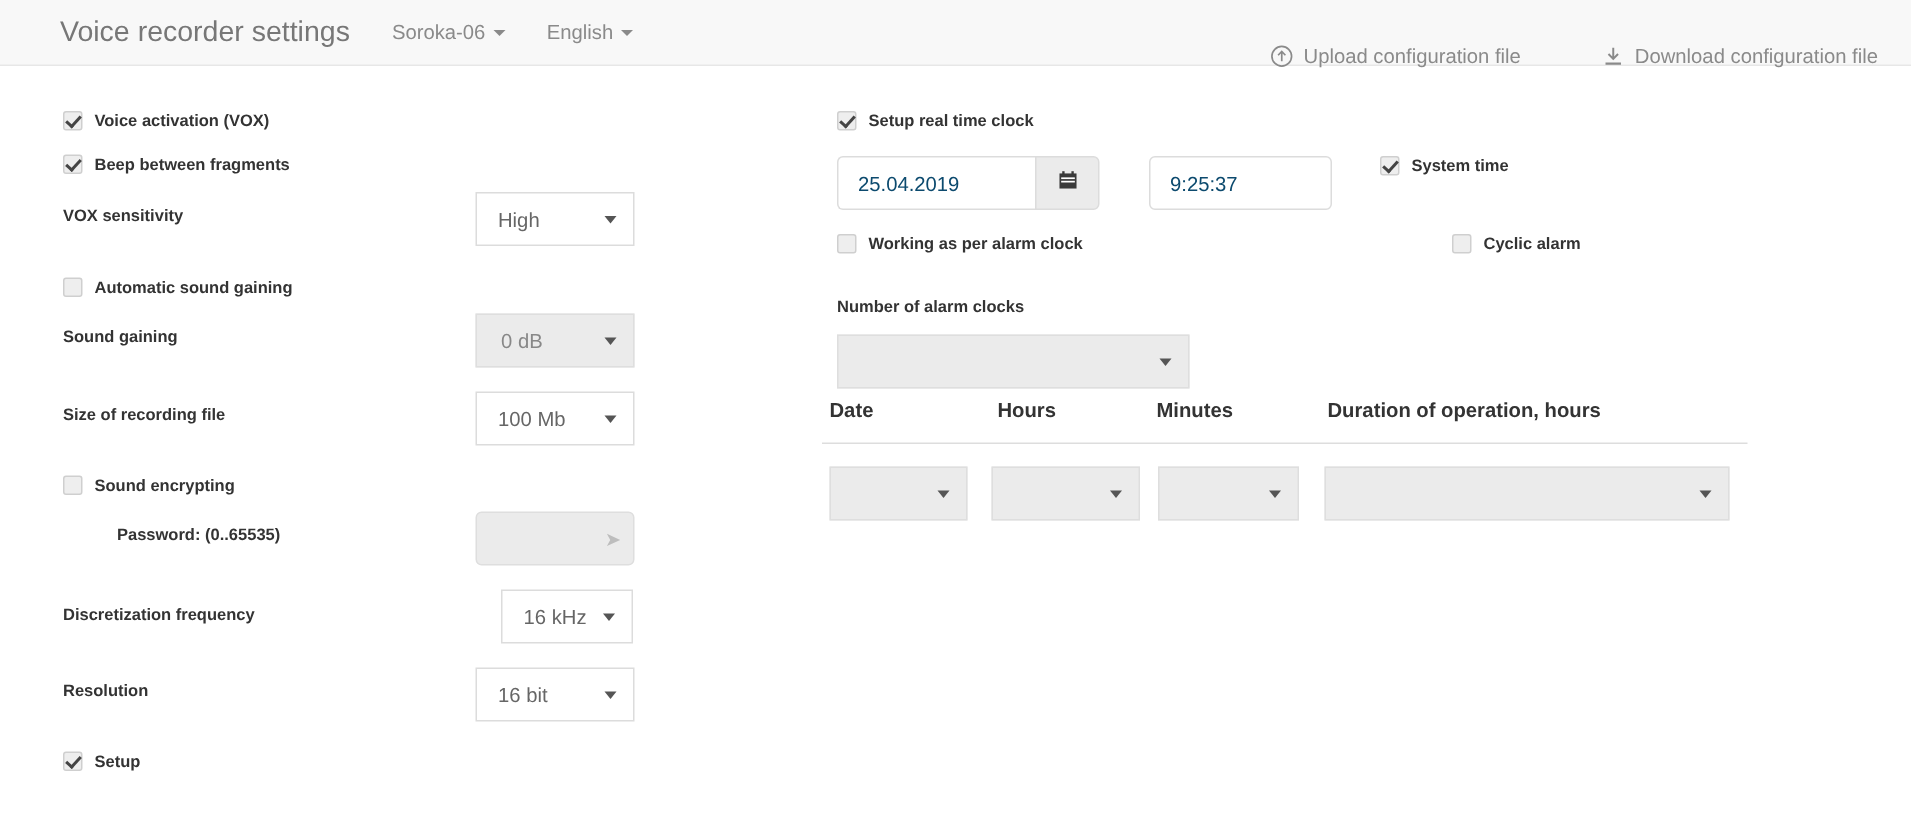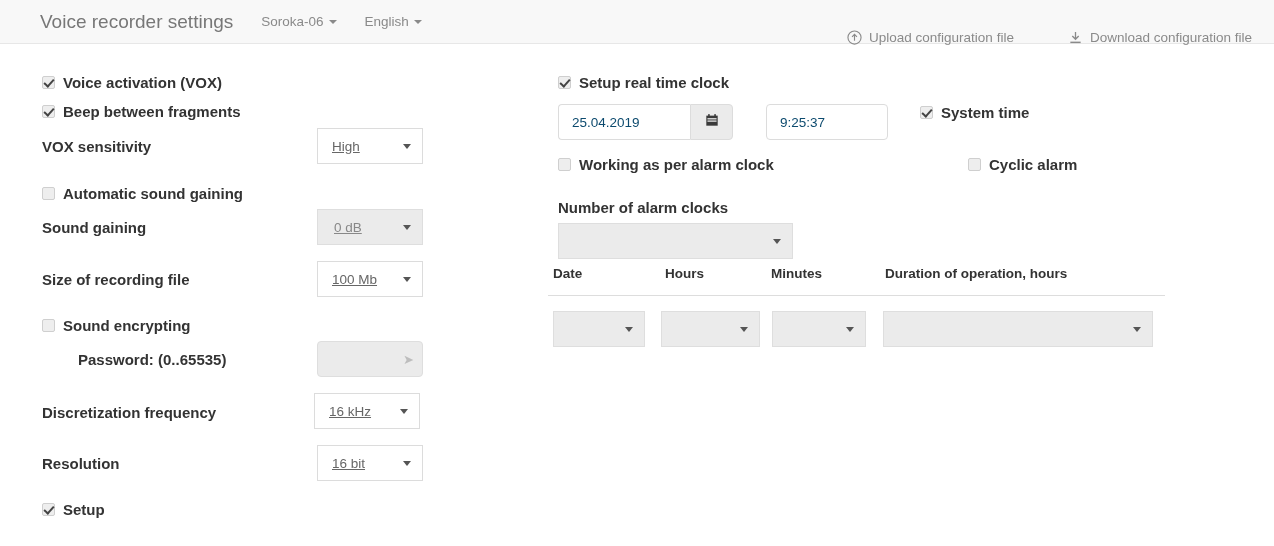--- a/index.html
+++ b/index.html
@@ -71,21 +71,21 @@
     margin-left: 30px;
   }
   .header-action .ico {
     display: inline-flex;
     margin-right: 7px;
     align-items: center;
   }
 
   
   .row-label {
-    font-size: 15px;
+    font-size: 11px;
     font-weight: bold;
     color: #333333;
     white-space: nowrap;
   }
 
   .cbx {
     position: relative;
     display: inline-block;
     width: 13px; height: 13px;
     box-sizing: border-box;
@@ -116,21 +116,20 @@
     border: 1px solid #dcdcdc;
     border-radius: 0;
     background: #ffffff;
     font-size: 13.5px;
     color: #666666;
     display: flex;
     align-items: center;
     position: relative;
     padding-left: 14px;
     cursor: pointer;
-    text-decoration: underline;
   }
   .sel.disabled {
     background: #ebebeb;
     border-color: #dedede;
     color: #888888;
     cursor: default;
     padding-left: 16px;
   }
   .sel .arrow {
     position: absolute;
@@ -167,21 +166,21 @@
   #sel-vox-sens   { position: absolute; left: 317px; top: 84px; width: 106px; }
   #chk-autogain   { position: absolute; left: 42px; top: 141px; }
   #lbl-gain       { position: absolute; left: 42px; top: 175px; }
   #sel-gain       { position: absolute; left: 317px; top: 165px; width: 106px; }
   #lbl-size       { position: absolute; left: 42px; top: 227px; }
   #sel-size       { position: absolute; left: 317px; top: 217px; width: 106px; }
   #chk-encrypt    { position: absolute; left: 42px; top: 273px; }
   #lbl-password   { position: absolute; left: 78px; top: 307px; }
   #inp-password   { position: absolute; left: 317px; top: 297px; width: 106px; }
   #lbl-discret    { position: absolute; left: 42px; top: 360px; }
-  #sel-discret    { position: absolute; left: 314px; top: 349px; width: 106px; text-align: center; }
+  #sel-discret    { position: absolute; left: 334px; top: 349px; width: 88px; text-align: center; }
   #lbl-resolution { position: absolute; left: 42px; top: 411px; }
   #sel-resolution { position: absolute; left: 317px; top: 401px; width: 106px; }
   #chk-logger     { position: absolute; left: 42px; top: 457px; }
 
   #inp-password {
     position: absolute;
     background: #ebebeb;
     border: 1px solid #dedede;
     border-radius: 4px;
     height: 36px;

